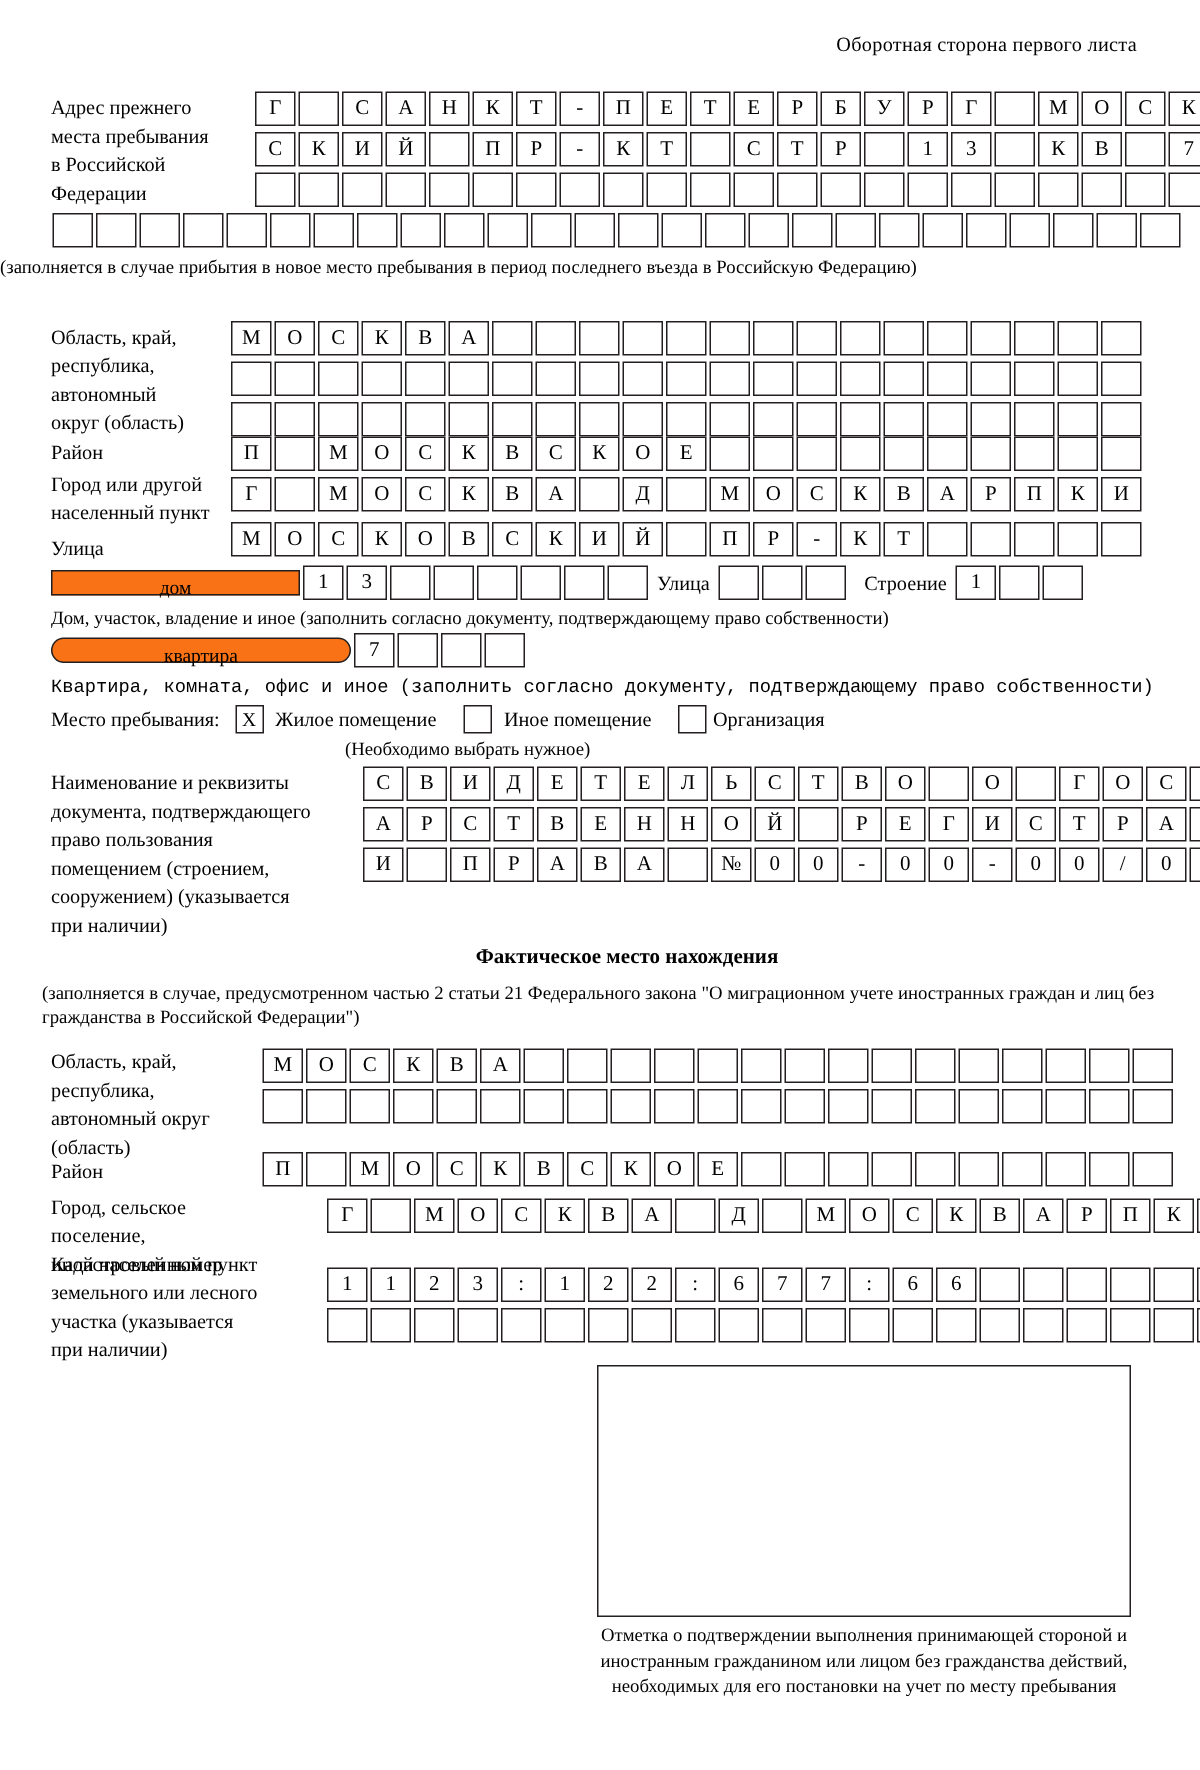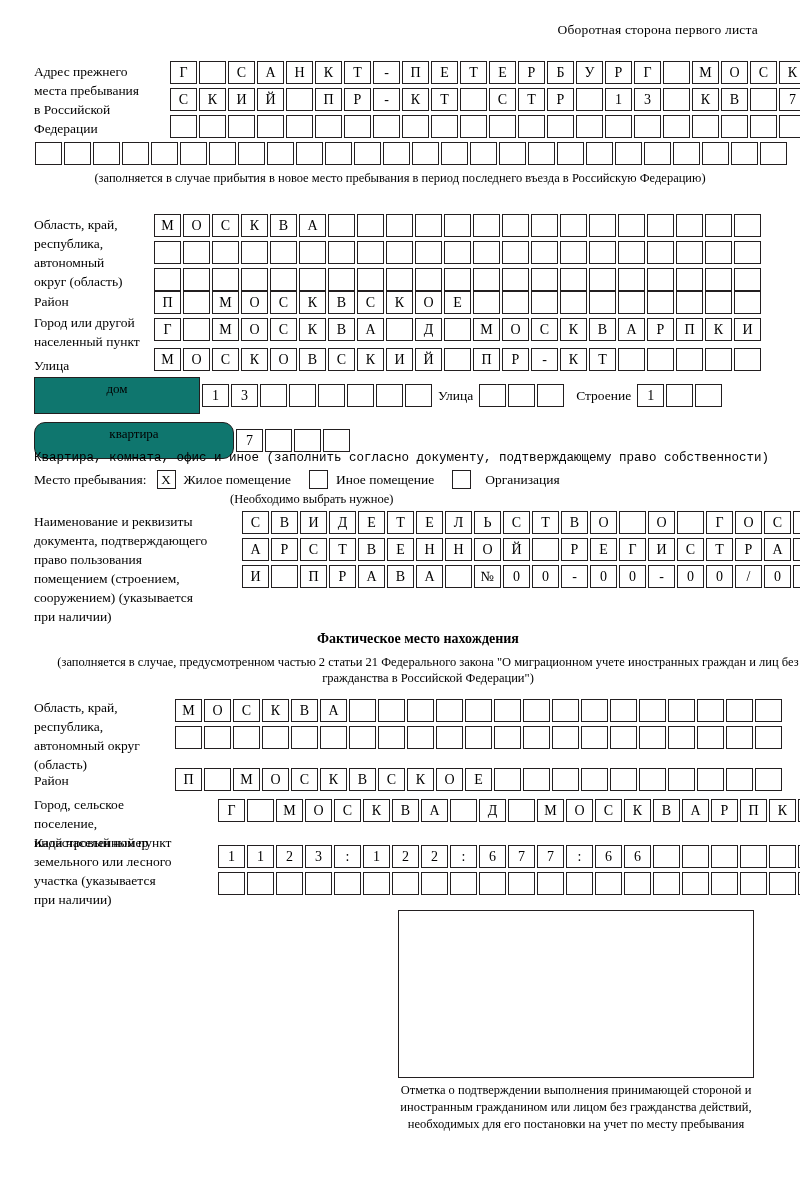--- a/index.html
+++ b/index.html
@@ -31,21 +31,21 @@
   }
   .lbl {
     position: absolute;
     font-size: 13.5px;
     line-height: 19px;
     white-space: pre-line;
   }
   .center-note {
     position: absolute;
     font-size: 12.5px;
-    text-align: center;
+    text-align: left;
     line-height: 16px;
   }
   .sect-title {
     position: absolute;
     font-weight: bold;
     font-size: 14px;
     text-align: center;
     width: 100%;
     left: 0;
   }
@@ -62,26 +62,26 @@
     font-size: 14px;
     line-height: 21px;
     text-align: center;
     font-family: "Liberation Serif", serif;
     background: #fff;
     overflow: hidden;
   }
   .labelbox {
     border: 1px solid #231f20;
     box-sizing: border-box;
-    height: 37px;
+    height: 17px;
     font-size: 13px;
     line-height: 21px;
     text-align: center;
     margin-right: 2px;
-    background: #0f766e;
+    background: #f97316;
   }
   .plain {
     position: absolute;
     font-size: 13.5px;
     line-height: 19px;
   }
   .chk {
     width: 19px;
     height: 19px;
     border: 1px solid #231f20;
@@ -397,20 +397,21 @@
         <div class="cell"></div>
       </div>
     <span style="margin:0 6px 0 10px;">Строение</span>
     <div class="boxrow" id="s2-stroenie" style="position:static; display:flex;">
         <div class="cell">1</div>
         <div class="cell"></div>
         <div class="cell"></div>
       </div>
   </div>
 
+  <div class="plain small" style="left:34px; top:403px; font-size:12.5px;">Дом, участок, владение и иное (заполнить согласно документу, подтверждающему право собственности)</div>
 
   <div class="inline-row" style="left:34px; top:422px;">
     <div class="labelbox" style="width:200px;border-radius:11px;">квартира</div>
     <div class="boxrow" id="s2-flat" style="position:static; display:flex;">
         <div class="cell">7</div>
         <div class="cell"></div>
         <div class="cell"></div>
         <div class="cell"></div>
       </div>
   </div>
@@ -418,21 +419,21 @@
   <div class="plain" style="left:34px; top:449px; font-size:12.5px;font-family:Liberation Mono, monospace;">Квартира, комната, офис и иное (заполнить согласно документу, подтверждающему право собственности)</div>
 
   <div class="inline-row" style="left:34px; top:470px;">
     <span>Место пребывания:</span>
     <span class="gap"></span>
     <span class="chk">X</span>
     <span style="margin-left:8px;">Жилое помещение</span>
     <span class="chk" style="margin-left:18px;"></span>
     <span style="margin-left:8px;">Иное помещение</span>
     <span class="chk" style="margin-left:18px;"></span>
-    <span style="margin-left:14px;">Организация</span>
+    <span style="margin-left:4px;">Организация</span>
   </div>
   <div class="plain" style="left:230px; top:490px; font-size:12.5px;">(Необходимо выбрать нужное)</div>
 
   <div class="lbl" style="left:34px; top:512px; width:205px; line-height:19px;">Наименование и реквизиты
 документа, подтверждающего
 право пользования
 помещением (строением,
 сооружением) (указывается
 при наличии)</div>
   <div class="boxrow" id="s2-doc-0" style="left:242px; top:511px;">

